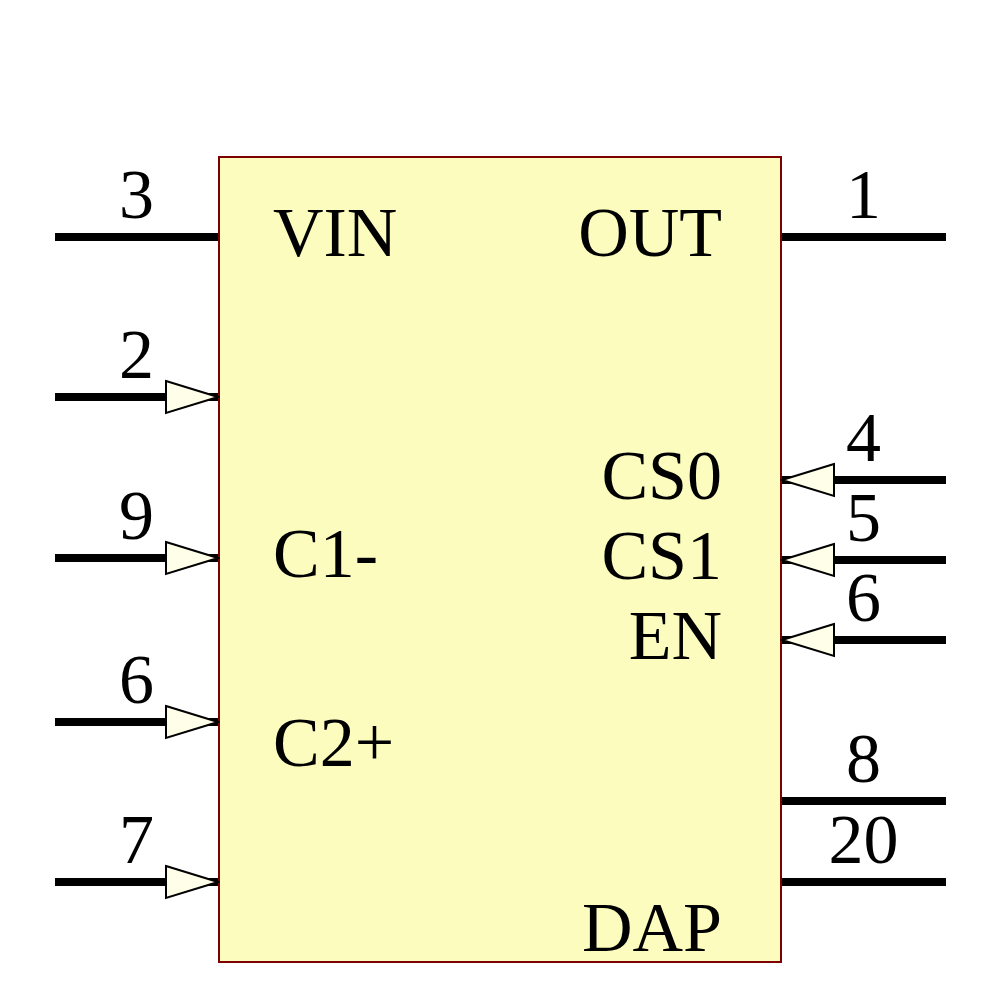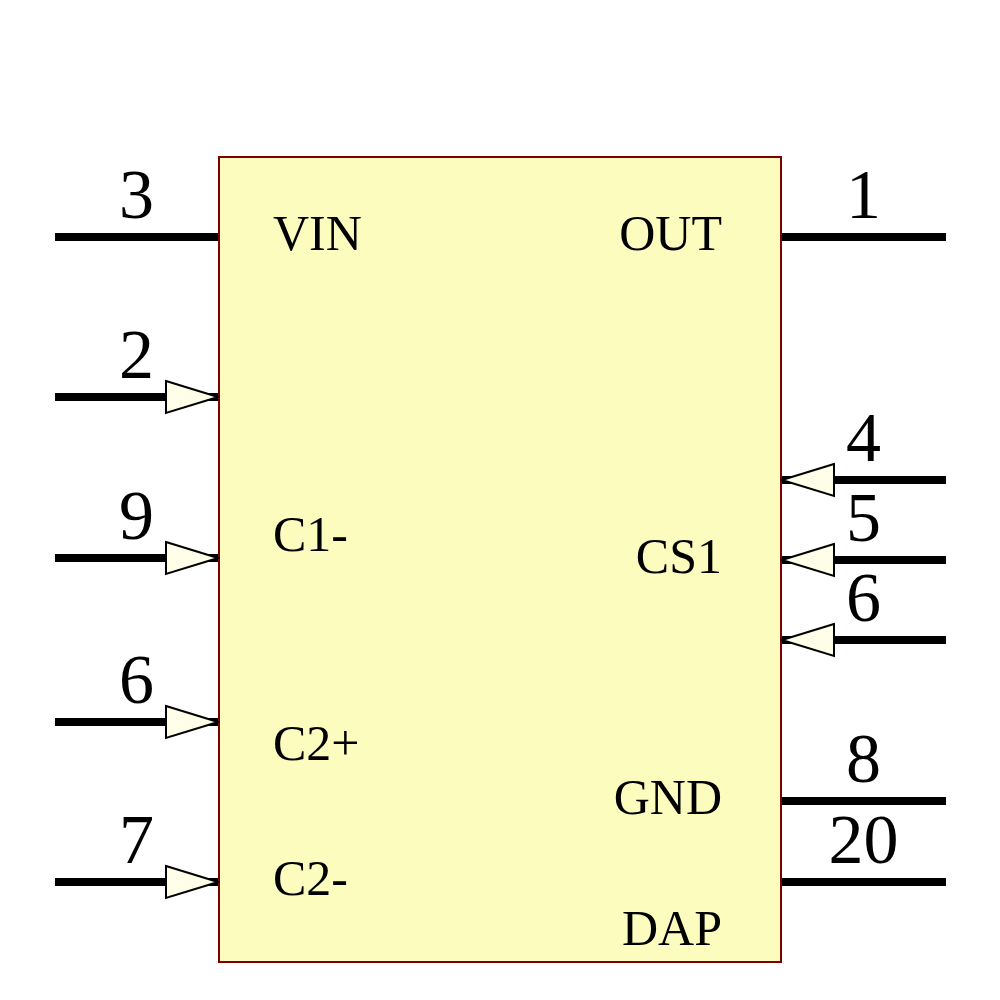--- a/index.html
+++ b/index.html
@@ -43,21 +43,21 @@
     text-align:center;
     z-index:4;
     white-space:nowrap;
   }
   .num.l{left:55px;}
   .num.r{left:782px;}
   .lbl{
     position:absolute;
     height:70px;
     line-height:70px;
-    font-size:50px;
+    font-size:70px;
     z-index:4;
     white-space:nowrap;
   }
   .lbl.ll{left:273px;text-align:left;}
   .lbl.rr{right:278px;text-align:center;}
 </style>
 </head>
 <body>
 
 <div class="stage">
@@ -72,60 +72,60 @@
   <svg class="arrow l" style="top:379px" viewBox="0 0 56 36">
     <polygon points="2,2 54,18 2,34" fill="#fffee8" stroke="#000000" stroke-width="2"></polygon>
   </svg>
   <div class="num l" style="top:320px">2</div>
 
   <div class="wire l" style="top:554px"></div>
   <svg class="arrow l" style="top:540px" viewBox="0 0 56 36">
     <polygon points="2,2 54,18 2,34" fill="#fffee8" stroke="#000000" stroke-width="2"></polygon>
   </svg>
   <div class="num l" style="top:481px">9</div>
-  <div class="lbl ll" style="top:499px">C1-</div>
+  <div class="lbl ll" style="top:519px">C1-</div>
 
   <div class="wire l" style="top:718px"></div>
   <svg class="arrow l" style="top:704px" viewBox="0 0 56 36">
     <polygon points="2,2 54,18 2,34" fill="#fffee8" stroke="#000000" stroke-width="2"></polygon>
   </svg>
   <div class="num l" style="top:645px">6</div>
   <div class="lbl ll" style="top:708px">C2+</div>
 
   <div class="wire l" style="top:878px"></div>
   <svg class="arrow l" style="top:864px" viewBox="0 0 56 36">
     <polygon points="2,2 54,18 2,34" fill="#fffee8" stroke="#000000" stroke-width="2"></polygon>
   </svg>
   <div class="num l" style="top:805px">7</div>
-  <div class="lbl ll" style="top:843px">C2-</div>
 
   <div class="wire r" style="top:233px"></div>
   <div class="num r" style="top:160px">1</div>
   <div class="lbl rr" style="top:198px">OUT</div>
 
   <div class="wire r" style="top:476px"></div>
   <svg class="arrow r" style="top:462px" viewBox="0 0 56 36">
     <polygon points="54,2 2,18 54,34" fill="#fffee8" stroke="#000000" stroke-width="2"></polygon>
   </svg>
   <div class="num r" style="top:403px">4</div>
+  <div class="lbl rr" style="top:441px">CS0</div>
 
   <div class="wire r" style="top:556px"></div>
   <svg class="arrow r" style="top:542px" viewBox="0 0 56 36">
     <polygon points="54,2 2,18 54,34" fill="#fffee8" stroke="#000000" stroke-width="2"></polygon>
   </svg>
   <div class="num r" style="top:483px">5</div>
   <div class="lbl rr" style="top:521px">CS1</div>
 
   <div class="wire r" style="top:636px"></div>
   <svg class="arrow r" style="top:622px" viewBox="0 0 56 36">
     <polygon points="54,2 2,18 54,34" fill="#fffee8" stroke="#000000" stroke-width="2"></polygon>
   </svg>
   <div class="num r" style="top:563px">6</div>
+  <div class="lbl rr" style="top:601px">EN</div>
 
   <div class="wire r" style="top:797px"></div>
   <div class="num r" style="top:724px">8</div>
-  <div class="lbl rr" style="top:762px">GND</div>
 
   <div class="wire r" style="top:878px"></div>
   <div class="num r" style="top:805px">20</div>
   <div class="lbl rr" style="top:893px">DAP</div>
 
 </div>
 
 </body></html>

